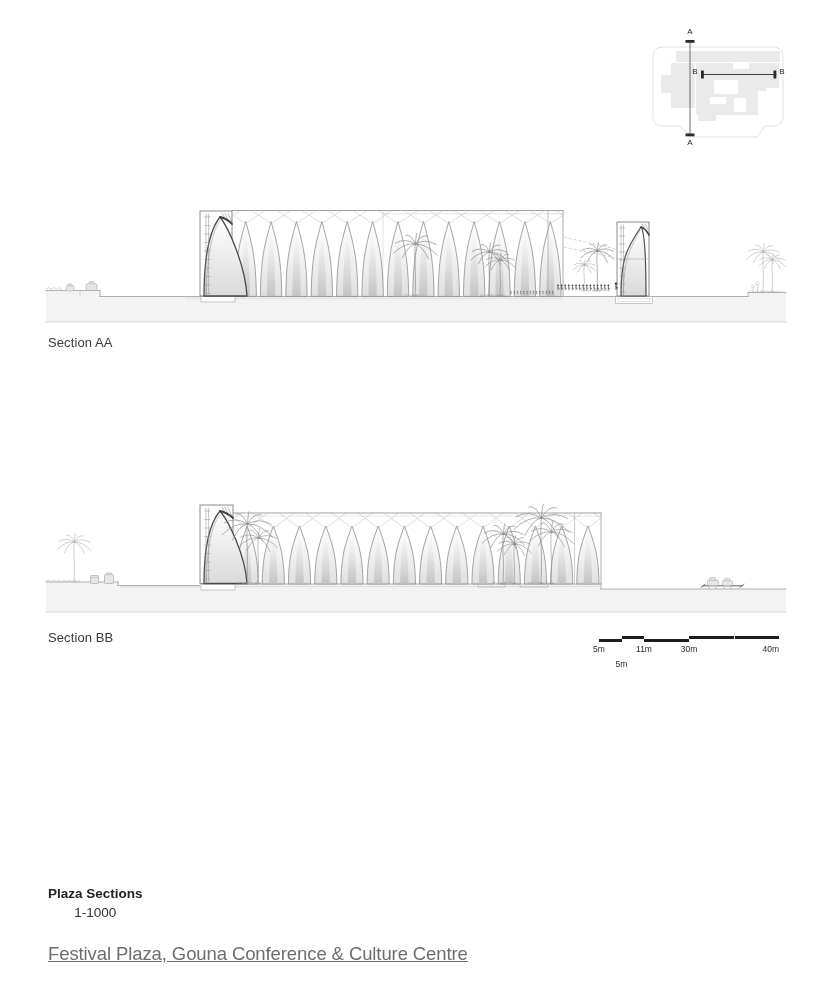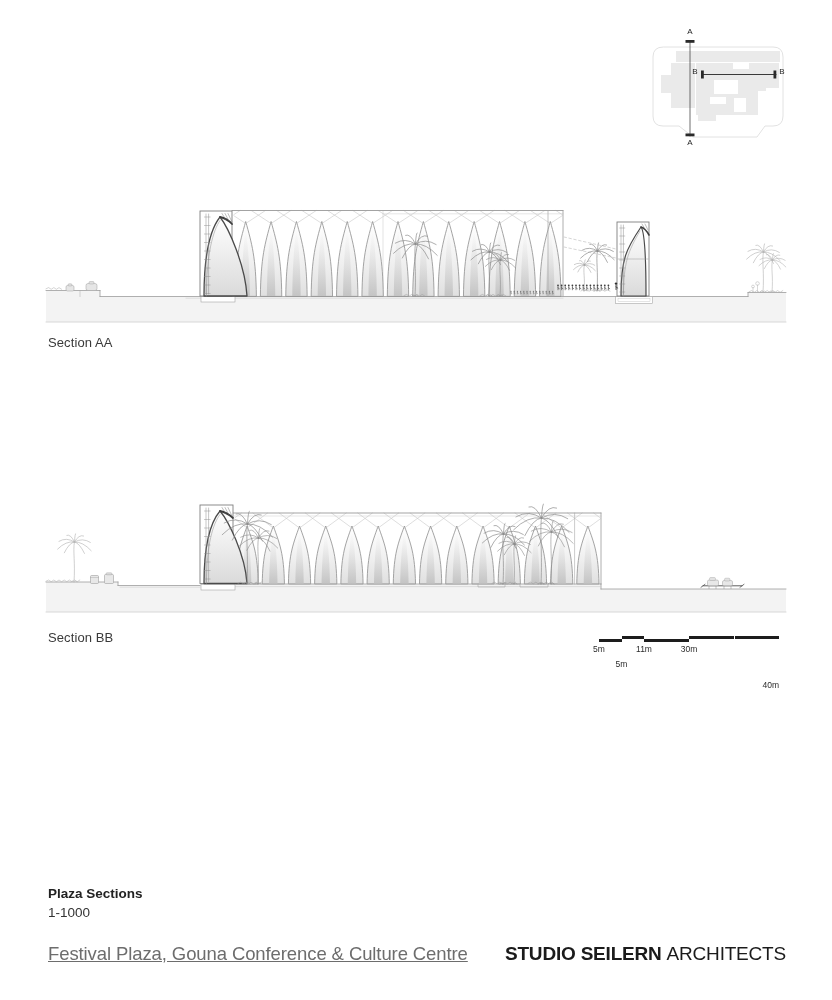--- a/index.html
+++ b/index.html
@@ -7,21 +7,21 @@
           font-family:"Liberation Sans", sans-serif; overflow:hidden; }
   #canvas { position:absolute; left:0; top:0; }
   .kp-letter { position:absolute; font-size:8px; color:#1f1f1f; width:12px; text-align:center; }
   .section-label { position:absolute; font-size:13px; color:#3a3a3a; letter-spacing:0.1px; }
   #scalebar { position:absolute; left:599px; top:633px; width:180px; height:22px; }
   .sb-bar { position:absolute; height:3px; background:#1d1d1d; }
   .sb-div { position:absolute; width:1px; height:3px; background:#fff; }
   .sb-lbl { position:absolute; top:11px; font-size:8.5px; color:#2b2b2b; white-space:nowrap; }
   .titleblock { position:absolute; left:48px; top:884px; font-size:13.5px; line-height:19px; }
   .titleblock .t1 { font-weight:700; color:#222; }
-  .titleblock .t2 { font-weight:400; color:#333; }
+  .titleblock .t2 { font-weight:400; color:#333;text-align:center; }
   .footer-title { position:absolute; left:48px; top:943px; font-size:18.5px; color:#6d6d6d; letter-spacing:-0.1px;text-decoration:underline; }
   .brand { position:absolute; right:46px; top:943px; font-size:19px; color:#1b1b1b; letter-spacing:-0.2px; white-space:nowrap; }
   .brand .strong { font-weight:700; }
   .brand .light { font-weight:400; margin-left:5px; }
 </style>
 </head>
 <body>
 
 <div class="page">
 
@@ -356,27 +356,24 @@
   <div id="scalebar">
       <div class="sb-bar" style="left: 0px; width: 22.5px; top: 5.5px; background: rgb(29, 29, 29);"></div>
       <div class="sb-bar" style="left: 22.5px; width: 22.5px; top: 2.5px; background: rgb(29, 29, 29);"></div>
       <div class="sb-bar" style="left: 45px; width: 45px; top: 5.5px; background: rgb(29, 29, 29);"></div>
       <div class="sb-bar" style="left: 90px; width: 90px; top: 2.5px; background: rgb(29, 29, 29);"></div>
       <div class="sb-div" style="left: 135px; top: 2.5px;"></div>
       <span class="sb-lbl" style="left: 0px; transform: translateX(-50%);">5m</span>
       <span class="sb-lbl" style="left: 22.5px; transform: translateX(-50%); margin-top: 15px;">5m</span>
       <span class="sb-lbl" style="left: 45px; transform: translateX(-50%);">11m</span>
       <span class="sb-lbl" style="left: 90px; transform: translateX(-50%);">30m</span>
-      <span class="sb-lbl" style="left: 180px; transform: translateX(-100%); margin-top: 36px;">40m</span>
+      <span class="sb-lbl" style="left: 180px; transform: translateX(-100%);">40m</span>
     </div>
 
   <div class="titleblock">
     <div class="t1">Plaza Sections</div>
     <div class="t2">1-1000</div>
   </div>
 
   <div class="footer-title">Festival Plaza, Gouna Conference &amp; Culture Centre</div>
 
-  <div class="brand">
-    <span class="strong">STUDIO SEILERN</span><span class="light">ARCHITECTS</span>
-  </div>
 
 </div>
 
 </body></html>

